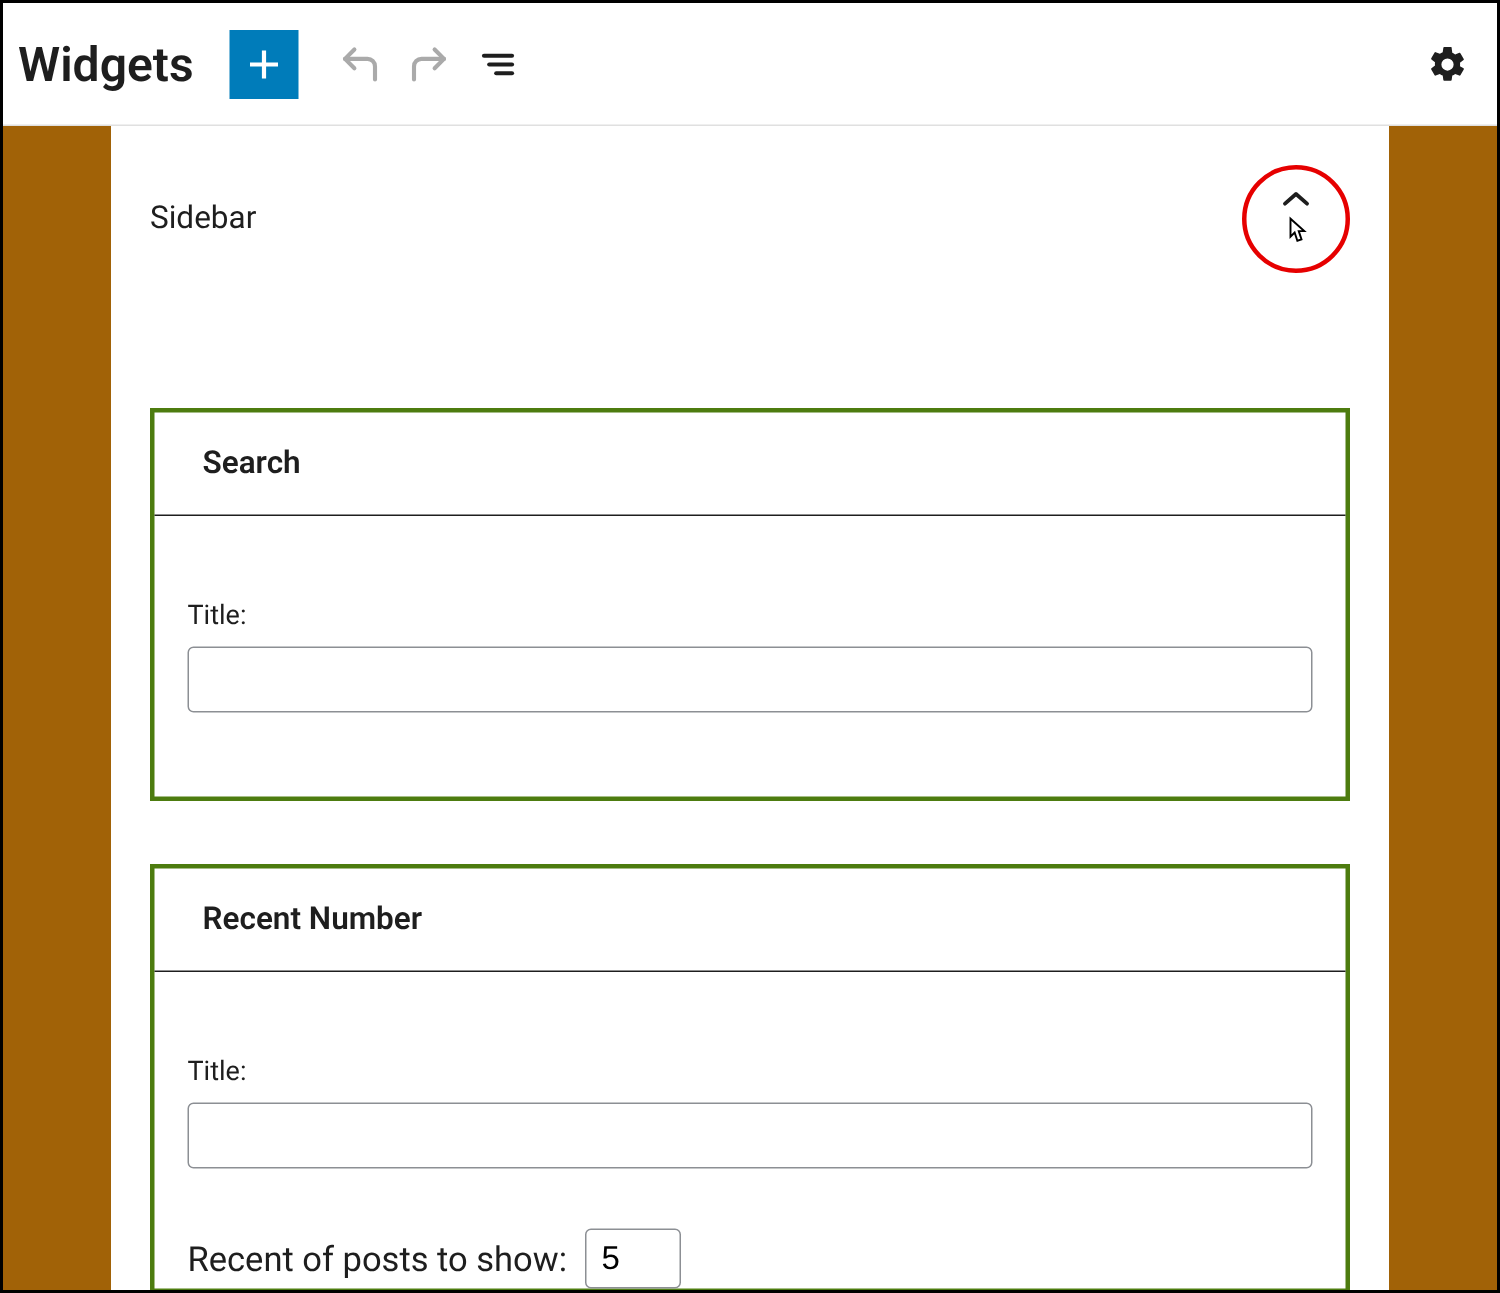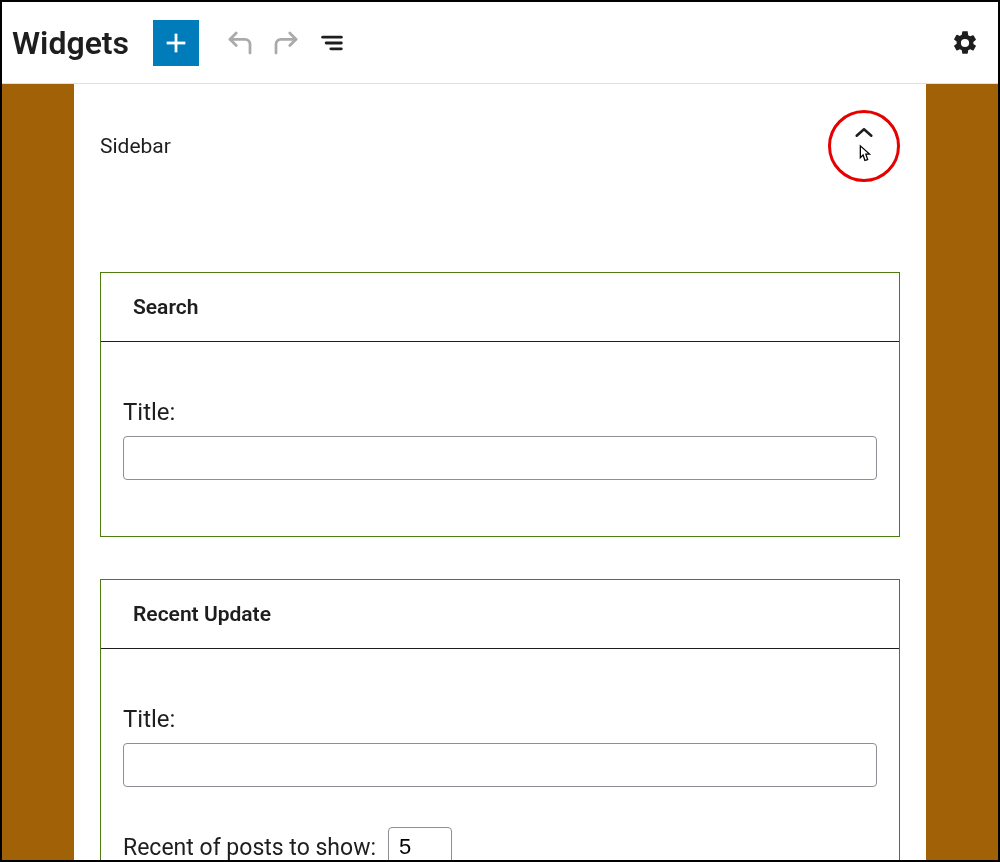--- a/index.html
+++ b/index.html
@@ -83,39 +83,39 @@
       border: 3px solid #e60000;
       border-radius: 50%;
       display: flex;
       flex-direction: column;
       align-items: center;
       justify-content: center;
       cursor: pointer;
       position: relative;
     }
     .widget-box {
-      border: 1px solid #4d7c0f;
+      border: 3px solid #4d7c0f;
       margin-bottom: 42px;
       margin-top: 28px;
     }
     .widget-header {
       border-bottom: 1px solid #1e1e1e;
       padding: 22px 32px;
       font-size: 21px;
       font-weight: 600;
       color: #1e1e1e;
     }
     .widget-body {
       padding: 56px 22px 56px 22px;
     }
     .widget-body-recent {
       padding: 56px 22px 0 22px;
     }
     .field-label {
-      font-size: 24px;
+      font-size: 18px;
       color: #1e1e1e;
       margin-bottom: 10px;
       display: block;
     }
     .text-input {
       width: 100%;
       height: 44px;
       border: 1px solid #8c8f94;
       border-radius: 4px;
       font-size: 18px;
@@ -202,21 +202,21 @@
 
     <div class="widget-box">
       <div class="widget-header">Search</div>
       <div class="widget-body">
         <label class="field-label">Title:</label>
         <input type="text" class="text-input" value="" style="">
       </div>
     </div>
 
     <div class="widget-box">
-      <div class="widget-header">Recent Update</div>
+      <div class="widget-header">Recent Number</div>
       <div class="widget-body-recent">
         <label class="field-label">Title:</label>
         <input type="text" class="text-input" value="" style="">
         <div class="num-row">
           <span class="num-label">Recent of posts to show:</span>
           <input type="text" class="num-input" value="5" style="">
         </div>
       </div>
     </div>
 

